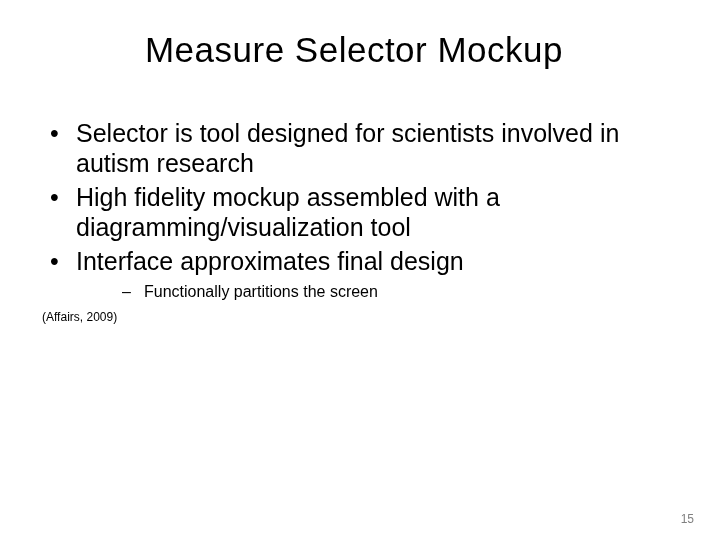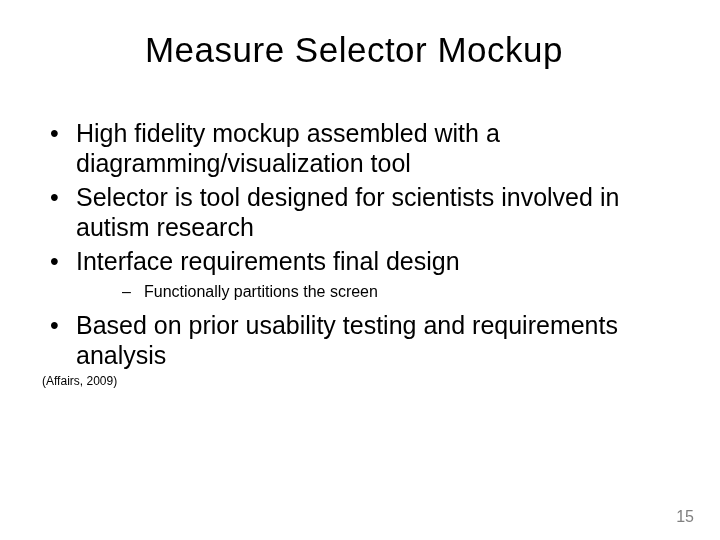--- a/index.html
+++ b/index.html
@@ -69,39 +69,38 @@
     }
     .citation {
       font-size: 12px;
       margin-top: 4px;
       padding-left: 2px;
     }
     .page-number {
       position: absolute;
       bottom: 14px;
       right: 26px;
-      font-size: 16px;
+      font-size: 12px;
       color: #808080;
     }
   </style>
 </head>
 <body>
 
 <div class="slide">
   <h1 class="title">Measure Selector Mockup</h1>
 
   <div class="content">
     <ul class="level1">
+      <li>Selector is tool designed for scientists involved in autism research</li>
       <li>High fidelity mockup assembled with a diagramming/visualization tool</li>
-      <li>Selector is tool designed for scientists involved in autism research</li>
       <li>
-        <span>Interface requirements final design</span>
+        <span>Interface approximates final design</span>
         <ul class="level2">
           <li>Functionally partitions the screen</li>
         </ul>
       </li>
-      <li>Based on prior usability testing and requirements analysis</li>
     </ul>
     <div class="citation">(Affairs, 2009)</div>
   </div>
 
   <div class="page-number">15</div>
 </div>
 
 </body></html>

